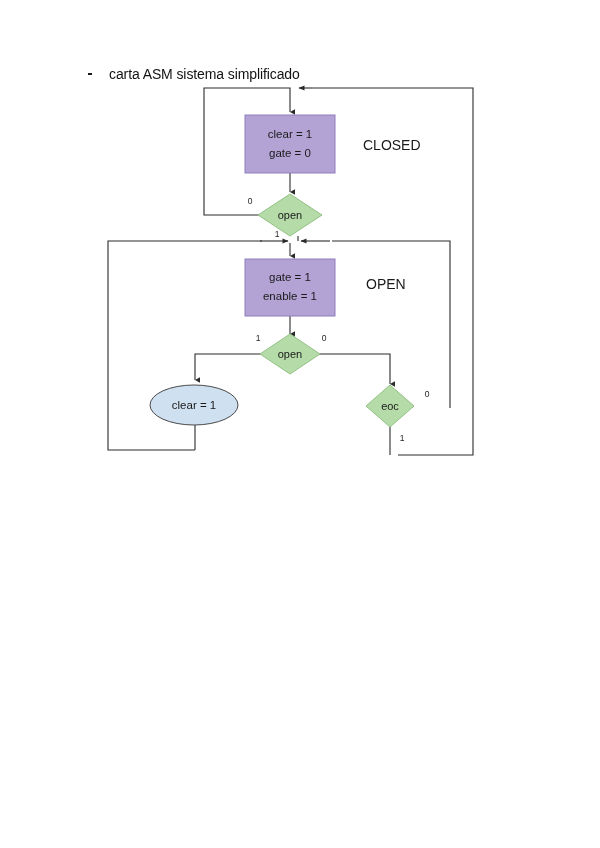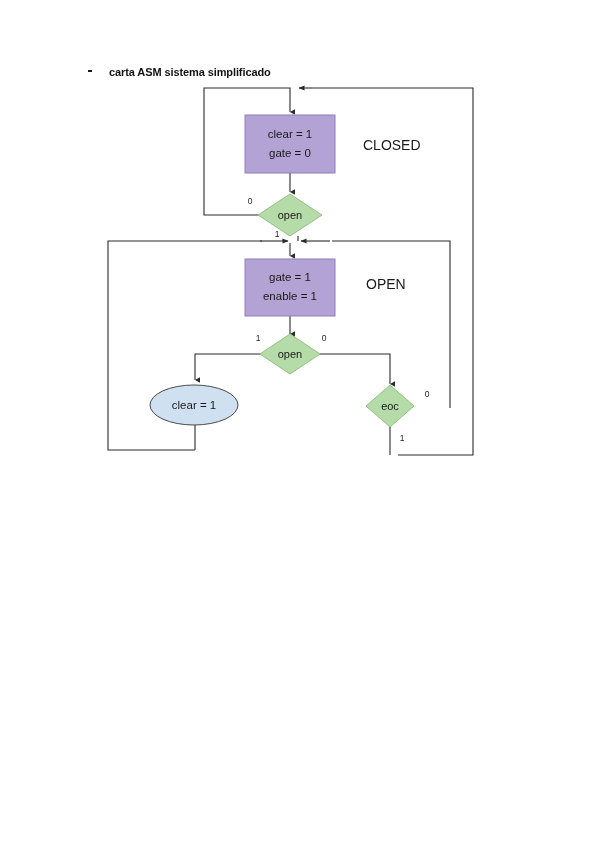--- a/index.html
+++ b/index.html
@@ -32,22 +32,22 @@
   }
   .bullet-dash {
     display: inline-block;
     width: 4px;
     height: 2px;
     background: #1a1a1a;
     position: relative;
     top: -4px;
   }
   .doc-title {
-    font-size: 11px;
-    font-weight: bold;
+    font-size: 14px;
+    font-weight: normal;
     color: #121212;
     letter-spacing: -0.1px;
     white-space: nowrap;
   }
   #asm-canvas {
     position: absolute;
     left: 0;
     top: 0;
   }
   .shape-label {

